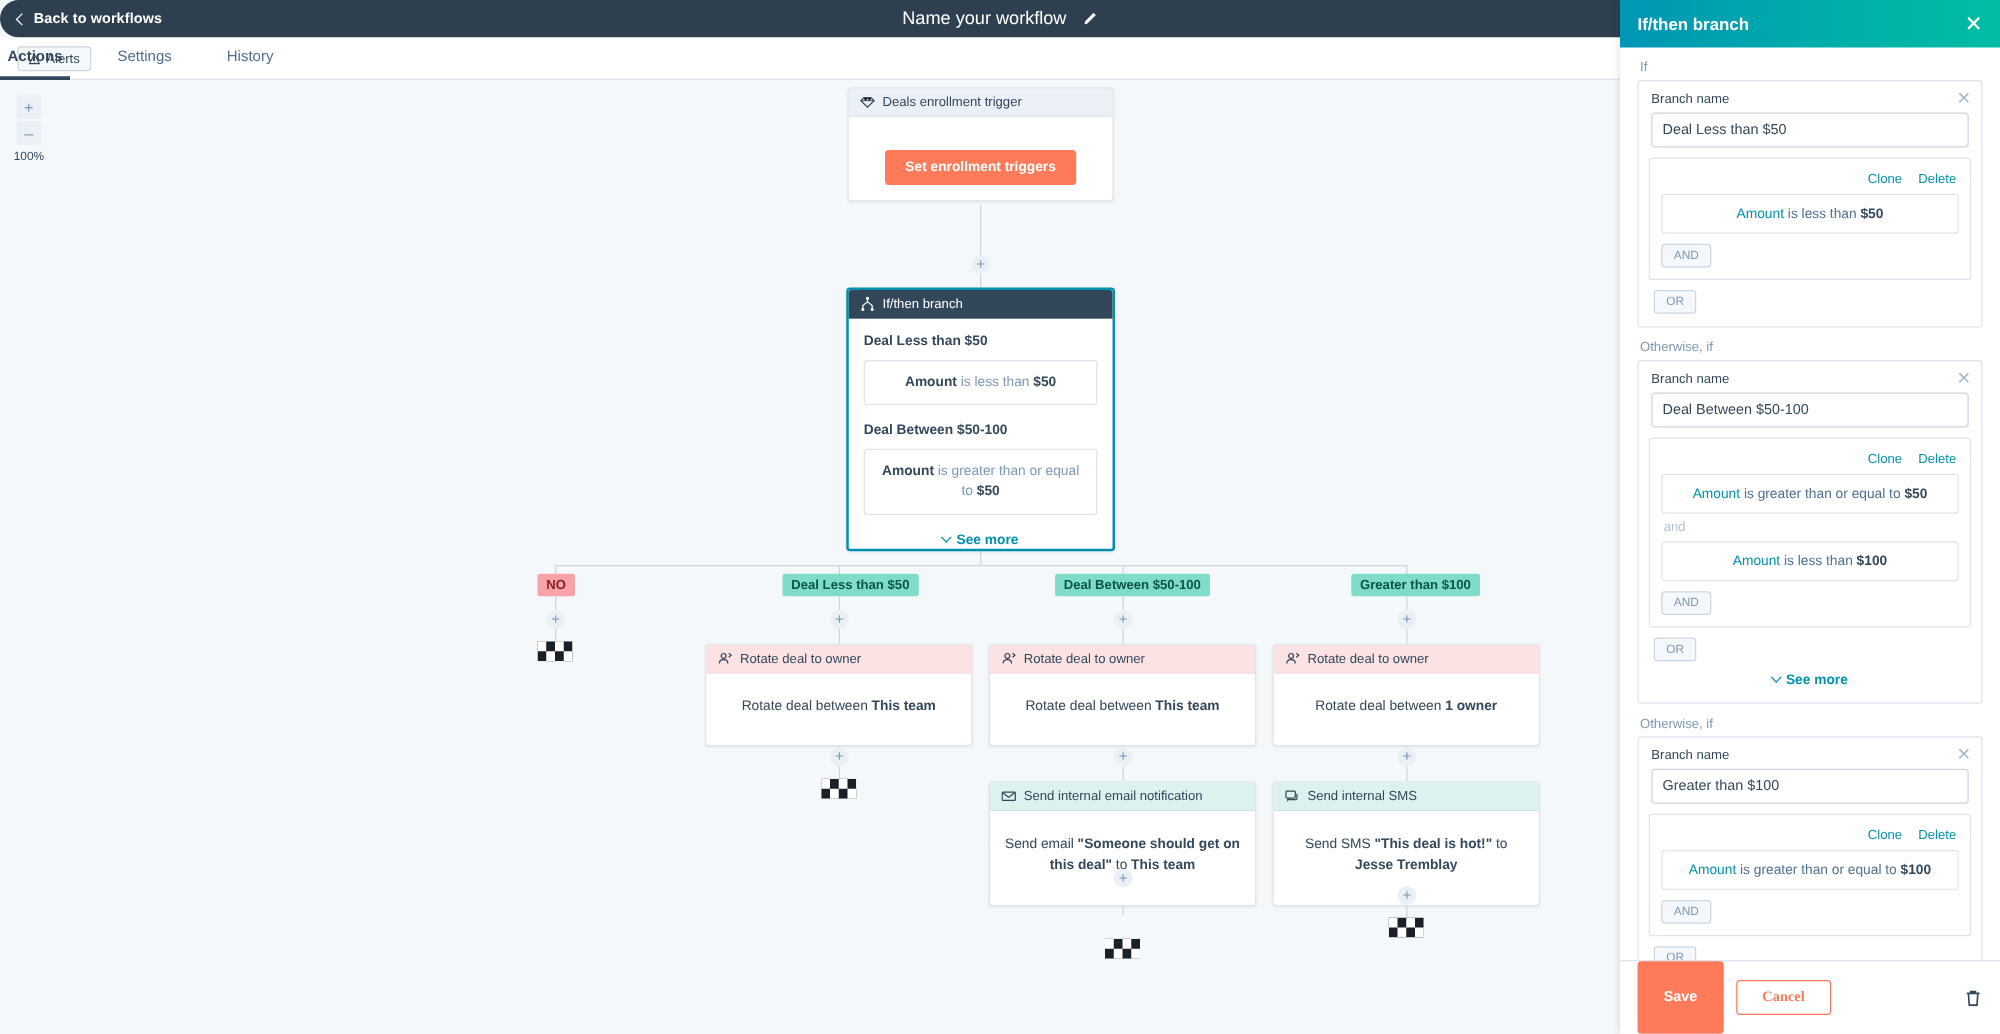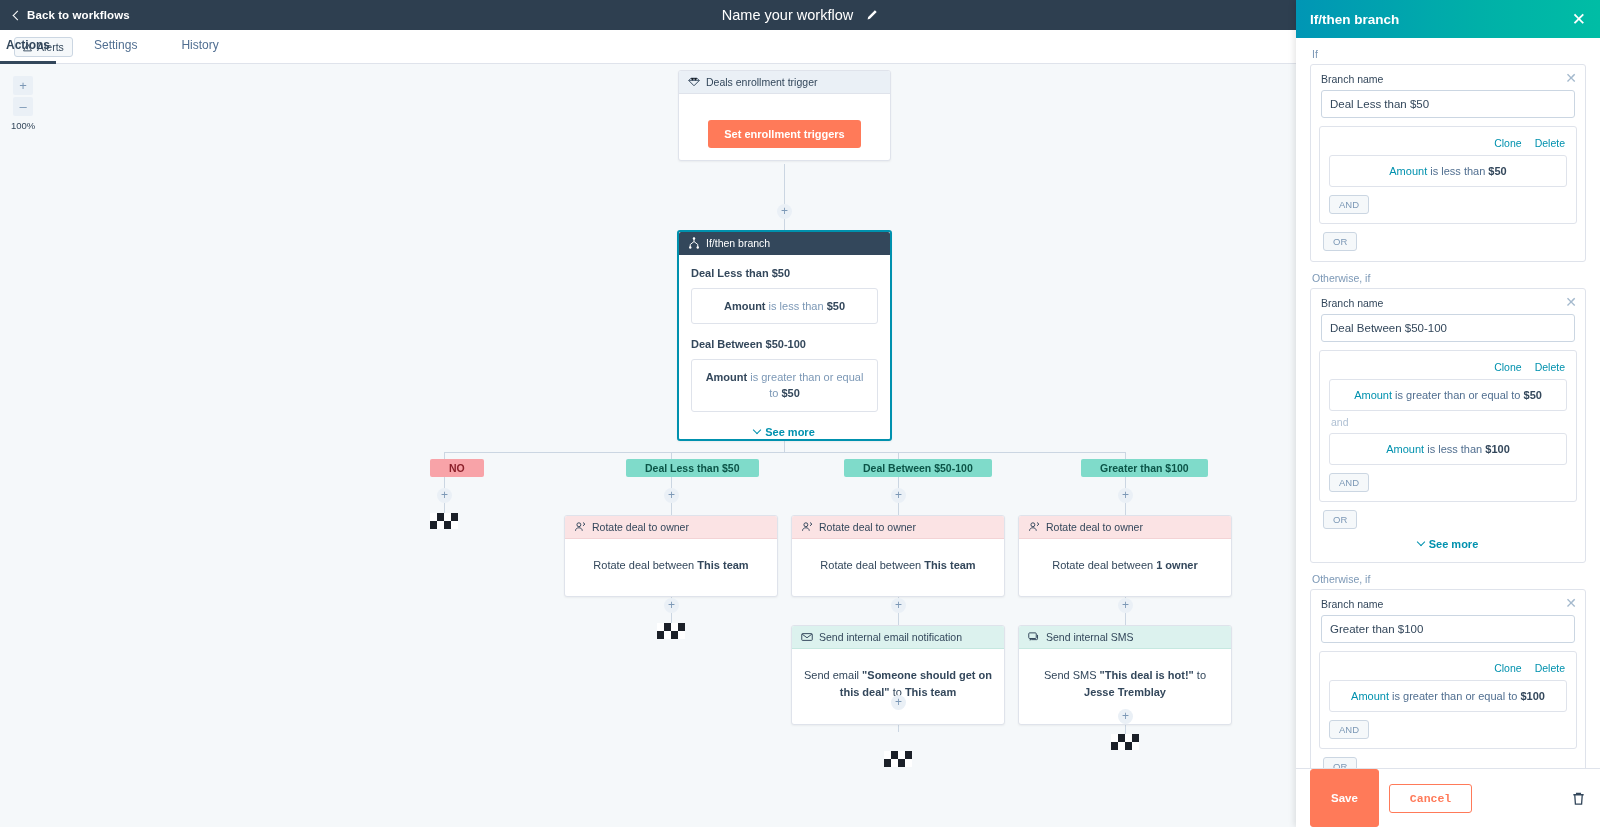--- a/index.html
+++ b/index.html
@@ -7,21 +7,21 @@
     width: 1600px; height: 827px;
     font-family: "Liberation Sans", sans-serif;
     background: #f5f8fa; overflow: hidden;
   }
   body { position: relative; }
 
   
   .topnav {
     position: absolute; top: 0; left: 0; width: 1600px; height: 30px;
     background: #2e3f50; color: #fff;
-    display: flex; align-items: center;
+    display: flex; align-items: center; border-radius: 15px;
   }
   .back-link {
     display: flex; align-items: center; gap: 6px;
     margin-left: 14px; font-size: 11.5px; font-weight: bold; color: #ffffff;
     cursor: pointer; letter-spacing: .1px;
   }
   .chev-left {
     display: inline-block; width: 7px; height: 7px;
     border-left: 1.6px solid #fff; border-bottom: 1.6px solid #fff;
     transform: rotate(45deg); position: relative; top: 0px;
@@ -126,21 +126,21 @@
     color: #0091ae; font-size: 11px; font-weight: bold; cursor: pointer;
     margin-top: 12px;
   }
   .chev-down {
     display: inline-block; width: 6px; height: 6px;
     border-right: 1.6px solid currentColor; border-bottom: 1.6px solid currentColor;
     transform: rotate(45deg); position: relative; top: -2px;
   }
 
   .chip {
-    position: absolute; padding: 3px 19px; border-radius: 2px;
+    position: absolute; padding: 3px 7px; border-radius: 2px;
     font-size: 10.5px; font-weight: bold; z-index: 3; white-space: nowrap;
   }
   .chip-green { background: #7fdbca; color: #0b5447; }
   .chip-red   { background: #f8a3a8; color: #8b1f29; }
 
   
   .panel {
     position: absolute; top: 0; right: 0; width: 304px; height: 827px;
     background: #fff; box-shadow: -2px 0 6px rgba(0,0,0,.10); z-index: 10;
     display: flex; flex-direction: column;
@@ -205,21 +205,21 @@
     background: #fff;
   }
   .btn-save {
     background: #ff7a59; color: #fff; border: 1px solid #ff7a59;
     border-radius: 3px; font-size: 11.5px; font-weight: bold;
     padding: 22px 20px; cursor: pointer; font-family: "Liberation Sans", sans-serif;
   }
   .btn-cancel {
     background: #fff; color: #ff7a59; border: 1px solid #ff7a59;
     border-radius: 3px; font-size: 11.5px; font-weight: bold;
-    padding: 7px 20px; cursor: pointer; font-family: Liberation Mono, monospace;
+    padding: 7px 20px; cursor: pointer; font-family: Liberation Serif, serif;
   }
   .trash { margin-left: auto; cursor: pointer; display: flex; }
 </style>
 </head>
 <body>
 
 <div class="topnav">
   <div class="back-link">
     <span class="chev-left"></span>
     <span>Back to workflows</span>

